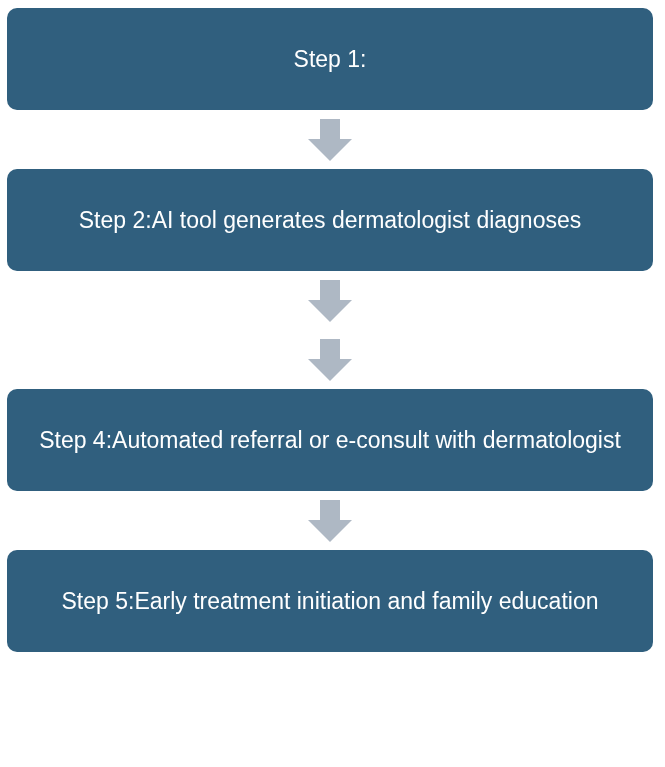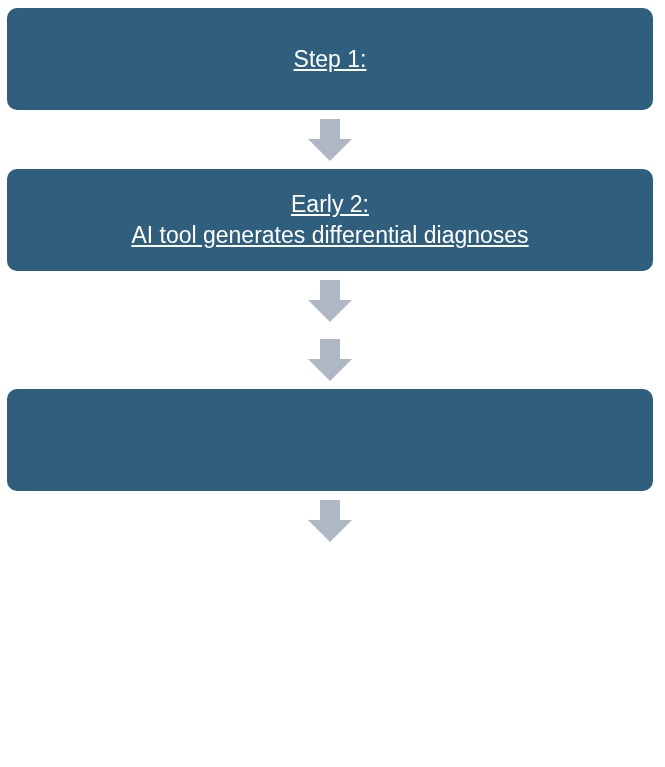--- a/index.html
+++ b/index.html
@@ -22,30 +22,29 @@
     width: 646px;
     display: flex;
     flex-direction: column;
   }
   .step-box {
     width: 646px;
     height: 102px;
     background: var(--box, #305F7E);
     border-radius: 10px;
     display: flex;
-    flex-direction: column;
+    flex-direction: row;
     justify-content: center;
     align-items: center;
     text-align: center;
     color: var(--text, #ffffff);
     font-size: 23px;
     line-height: 31px;
     box-sizing: border-box;
     padding: 0 20px;
-    text-decoration: underline;
   }
   .step-label { white-space: nowrap; }
   .step-desc  { white-space: nowrap; }
   .arrow {
     height: 59px;
     width: 646px;
     display: flex;
     flex-direction: column;
     align-items: center;
     justify-content: center;
@@ -72,38 +71,44 @@
     <div class="step-box">
       <div class="step-label">Step 1:</div>
     </div>
 
     <div class="arrow">
       <div class="arrow-stem"></div>
       <div class="arrow-head"></div>
     </div>
 
     <div class="step-box">
-      <div class="step-label">Early 2:</div>
-      <div class="step-desc">AI tool generates differential diagnoses</div>
+      <div class="step-label">Step 2:</div>
+      <div class="step-desc">AI tool generates dermatologist diagnoses</div>
     </div>
 
     <div class="arrow">
       <div class="arrow-stem"></div>
       <div class="arrow-head"></div>
     </div>
 
 
     <div class="arrow">
       <div class="arrow-stem"></div>
       <div class="arrow-head"></div>
     </div>
 
     <div class="step-box">
+      <div class="step-label">Step 4:</div>
+      <div class="step-desc">Automated referral or e-consult with dermatologist</div>
     </div>
 
     <div class="arrow">
       <div class="arrow-stem"></div>
       <div class="arrow-head"></div>
     </div>
 
+    <div class="step-box">
+      <div class="step-label">Step 5:</div>
+      <div class="step-desc">Early treatment initiation and family education</div>
+    </div>
 
   </div>
 </div>
 
 </body></html>

